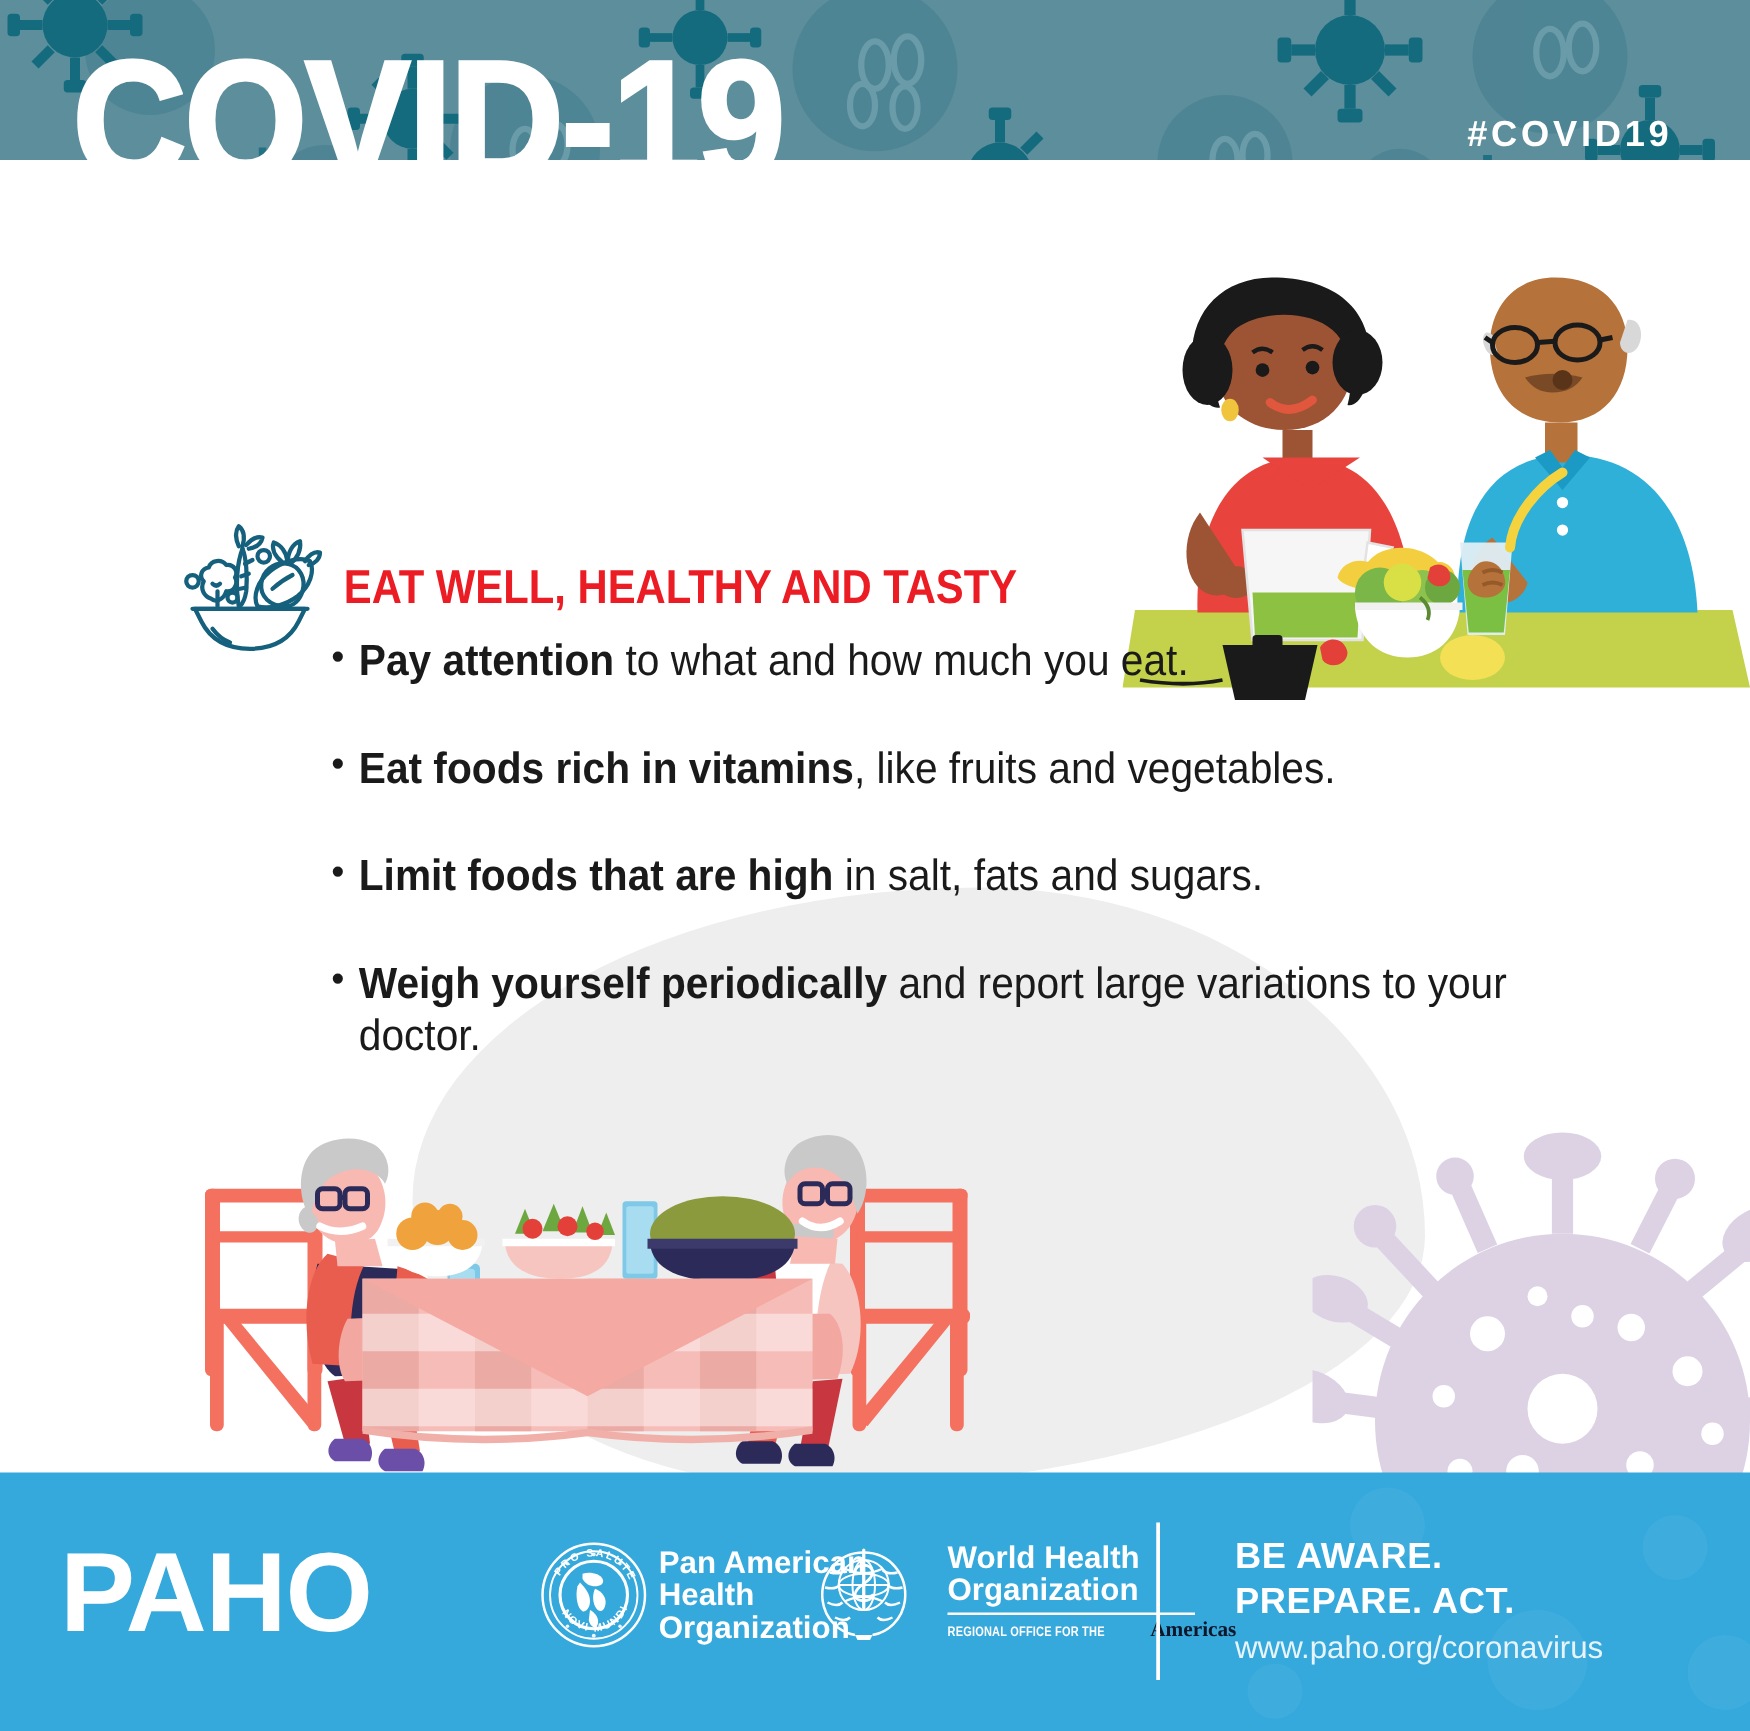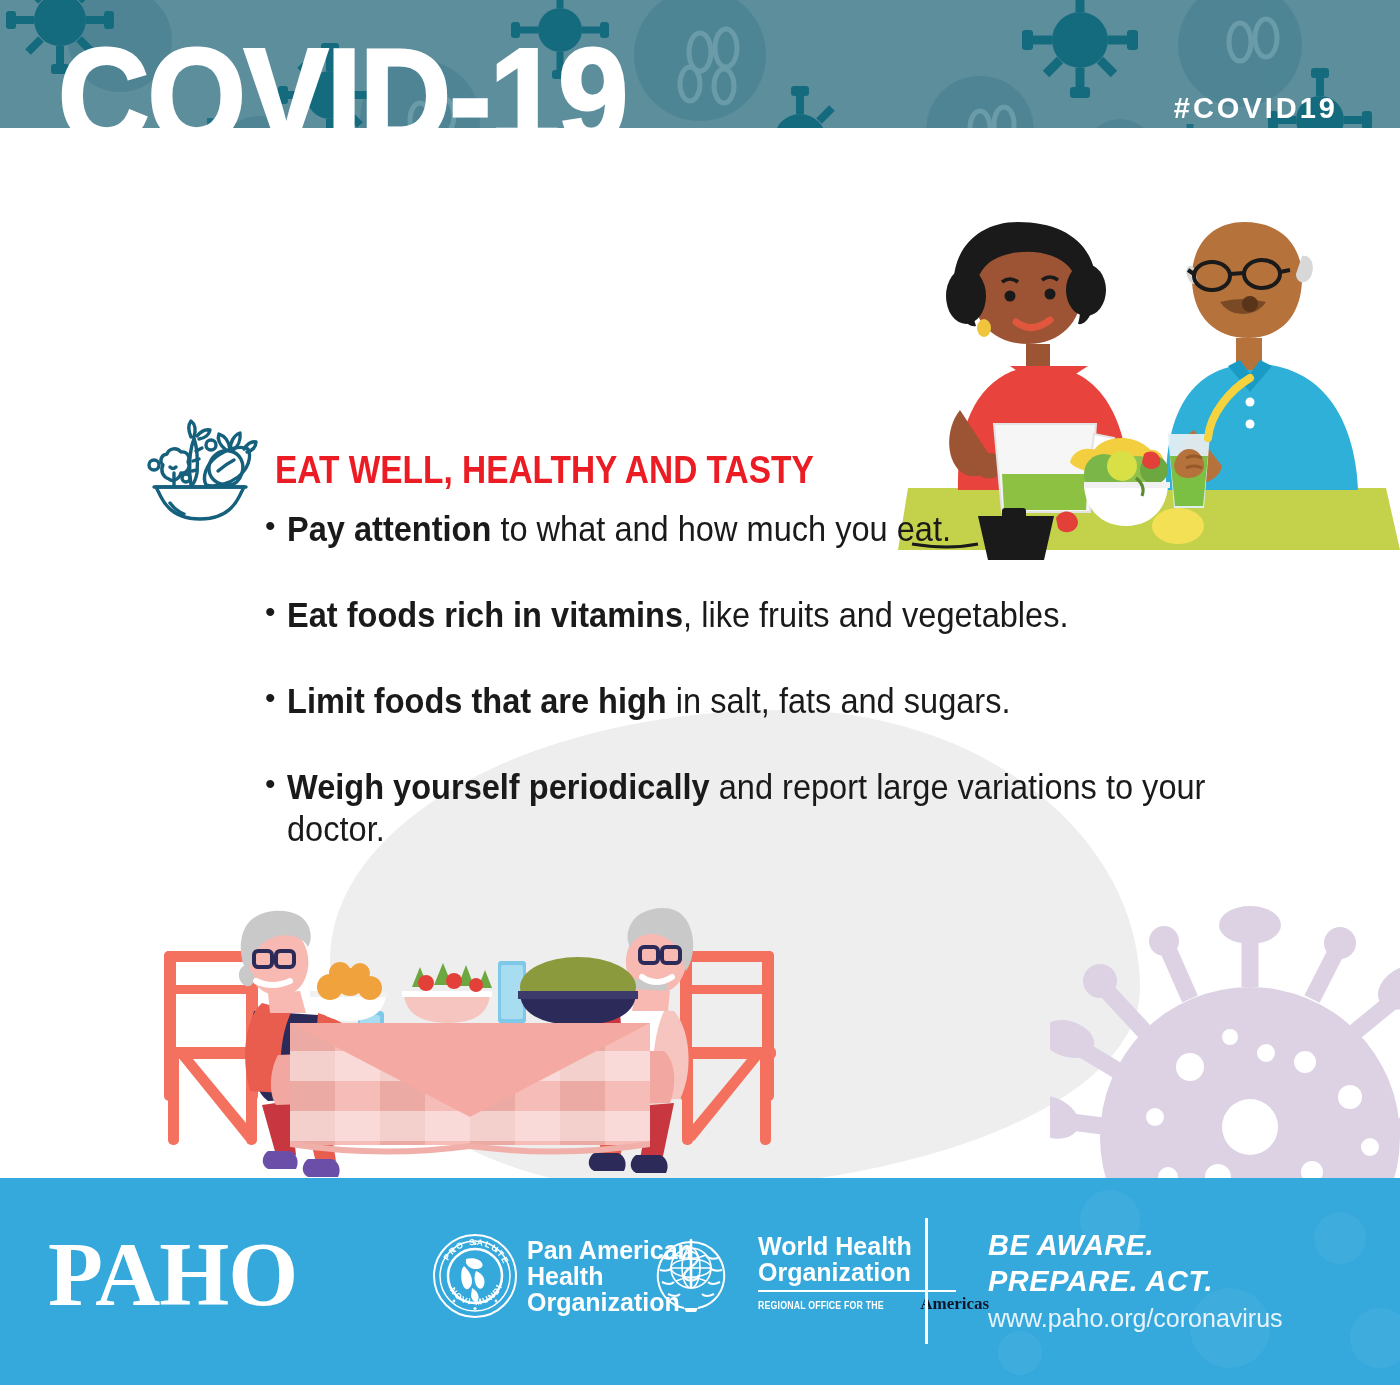--- a/index.html
+++ b/index.html
@@ -41,40 +41,40 @@
   .btext b{font-weight:bold;}
 
   
   .illus-top{position:absolute;left:898px;top:178px;width:502px;height:382px;z-index:4;}
   
   .illus-bot{position:absolute;left:150px;top:855px;width:640px;height:330px;z-index:4;}
 
   
   .footer{position:absolute;left:0;top:1178px;width:1400px;height:207px;background:#35a8dc;overflow:hidden;z-index:6;}
   .footer-dots{position:absolute;inset:0;opacity:.14;}
-  .paho-word{position:absolute;left:48px;top:52px;font-family:Liberation Serif, serif;
+  .paho-word{position:absolute;left:48px;top:52px;font-family:Liberation Sans, sans-serif;
     font-weight:bold;font-size:90px;line-height:1;color:#ffffff;letter-spacing:-1px;}
   .paho-lock{position:absolute;left:432px;top:55px;display:flex;align-items:center;gap:9px;}
   .paho-seal{width:86px;height:86px;flex:none;}
   .paho-name{font-family:"Liberation Sans", sans-serif;font-weight:bold;font-size:25px;
     line-height:1.05;color:#ffffff;}
   .who-lock{position:absolute;left:648px;top:50px;display:flex;align-items:flex-start;gap:24px;}
   .who-emblem{width:86px;height:86px;flex:none;}
   .who-txt{padding-top:5px;}
   .who-name{font-family:"Liberation Sans", sans-serif;font-weight:bold;font-size:25px;
     line-height:1.05;color:#ffffff;}
   .who-rule{width:198px;height:2px;background:#ffffff;margin:4px 0 2px;}
   .who-region{display:flex;align-items:baseline;gap:5px;}
   .who-region .small{font-family:"Liberation Sans", sans-serif;font-weight:bold;font-size:11px;
     color:#ffffff;transform:scaleX(0.8);transform-origin:left bottom;letter-spacing:.2px;white-space:nowrap;}
   .who-region .amer{font-family:Liberation Serif, serif;font-weight:bold;font-size:17px;color:#0f172a;}
   .divider{position:absolute;left:925px;top:40px;width:3px;height:126px;background:#ffffff;}
   .tagline{position:absolute;left:988px;top:50px;}
   .tagline .t1{font-family:"Liberation Sans", sans-serif;font-weight:bold;font-size:29px;
-    line-height:1.24;color:#ffffff;letter-spacing:.5px;font-style:italic;}
+    line-height:1.24;color:#ffffff;letter-spacing:.5px;}
   .tagline .url{font-family:"Liberation Sans", sans-serif;font-size:25px;color:#e8f4fb;margin-top:4px;}
 </style>
 </head>
 <body>
 
 <div class="poster">
 
   <div class="header">
     <svg class="header-pattern" viewBox="0 0 1400 176" preserveAspectRatio="xMidYMid slice">
       <rect width="1400" height="176" fill="#5d8e9c"></rect>

